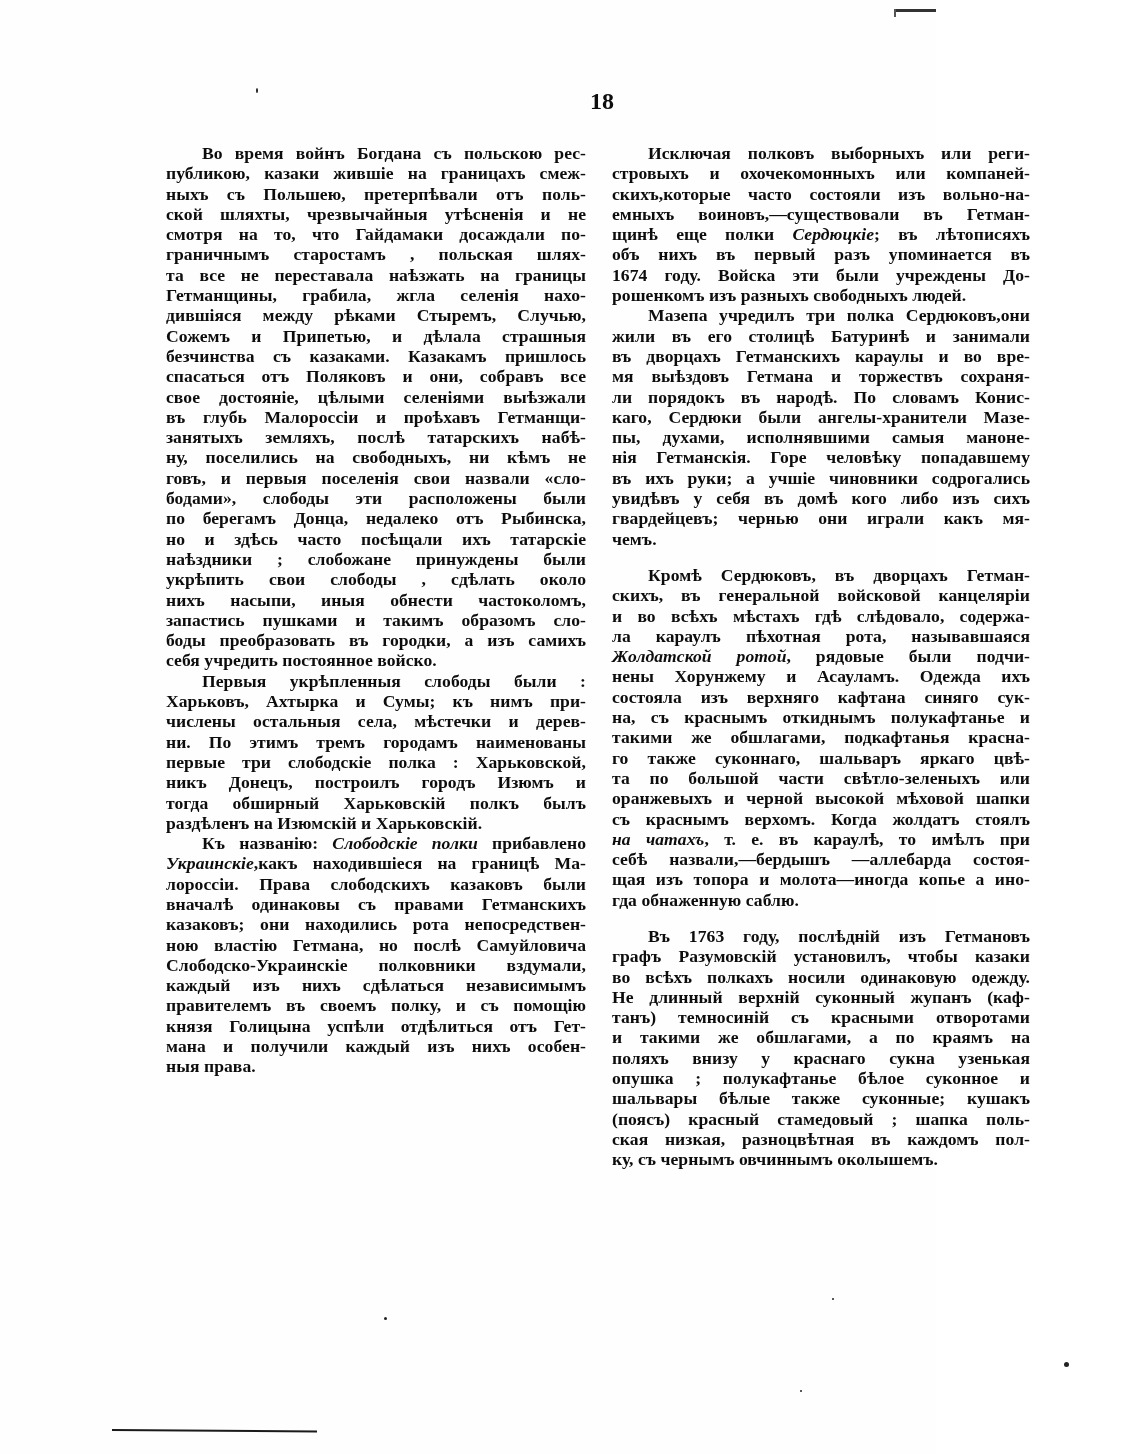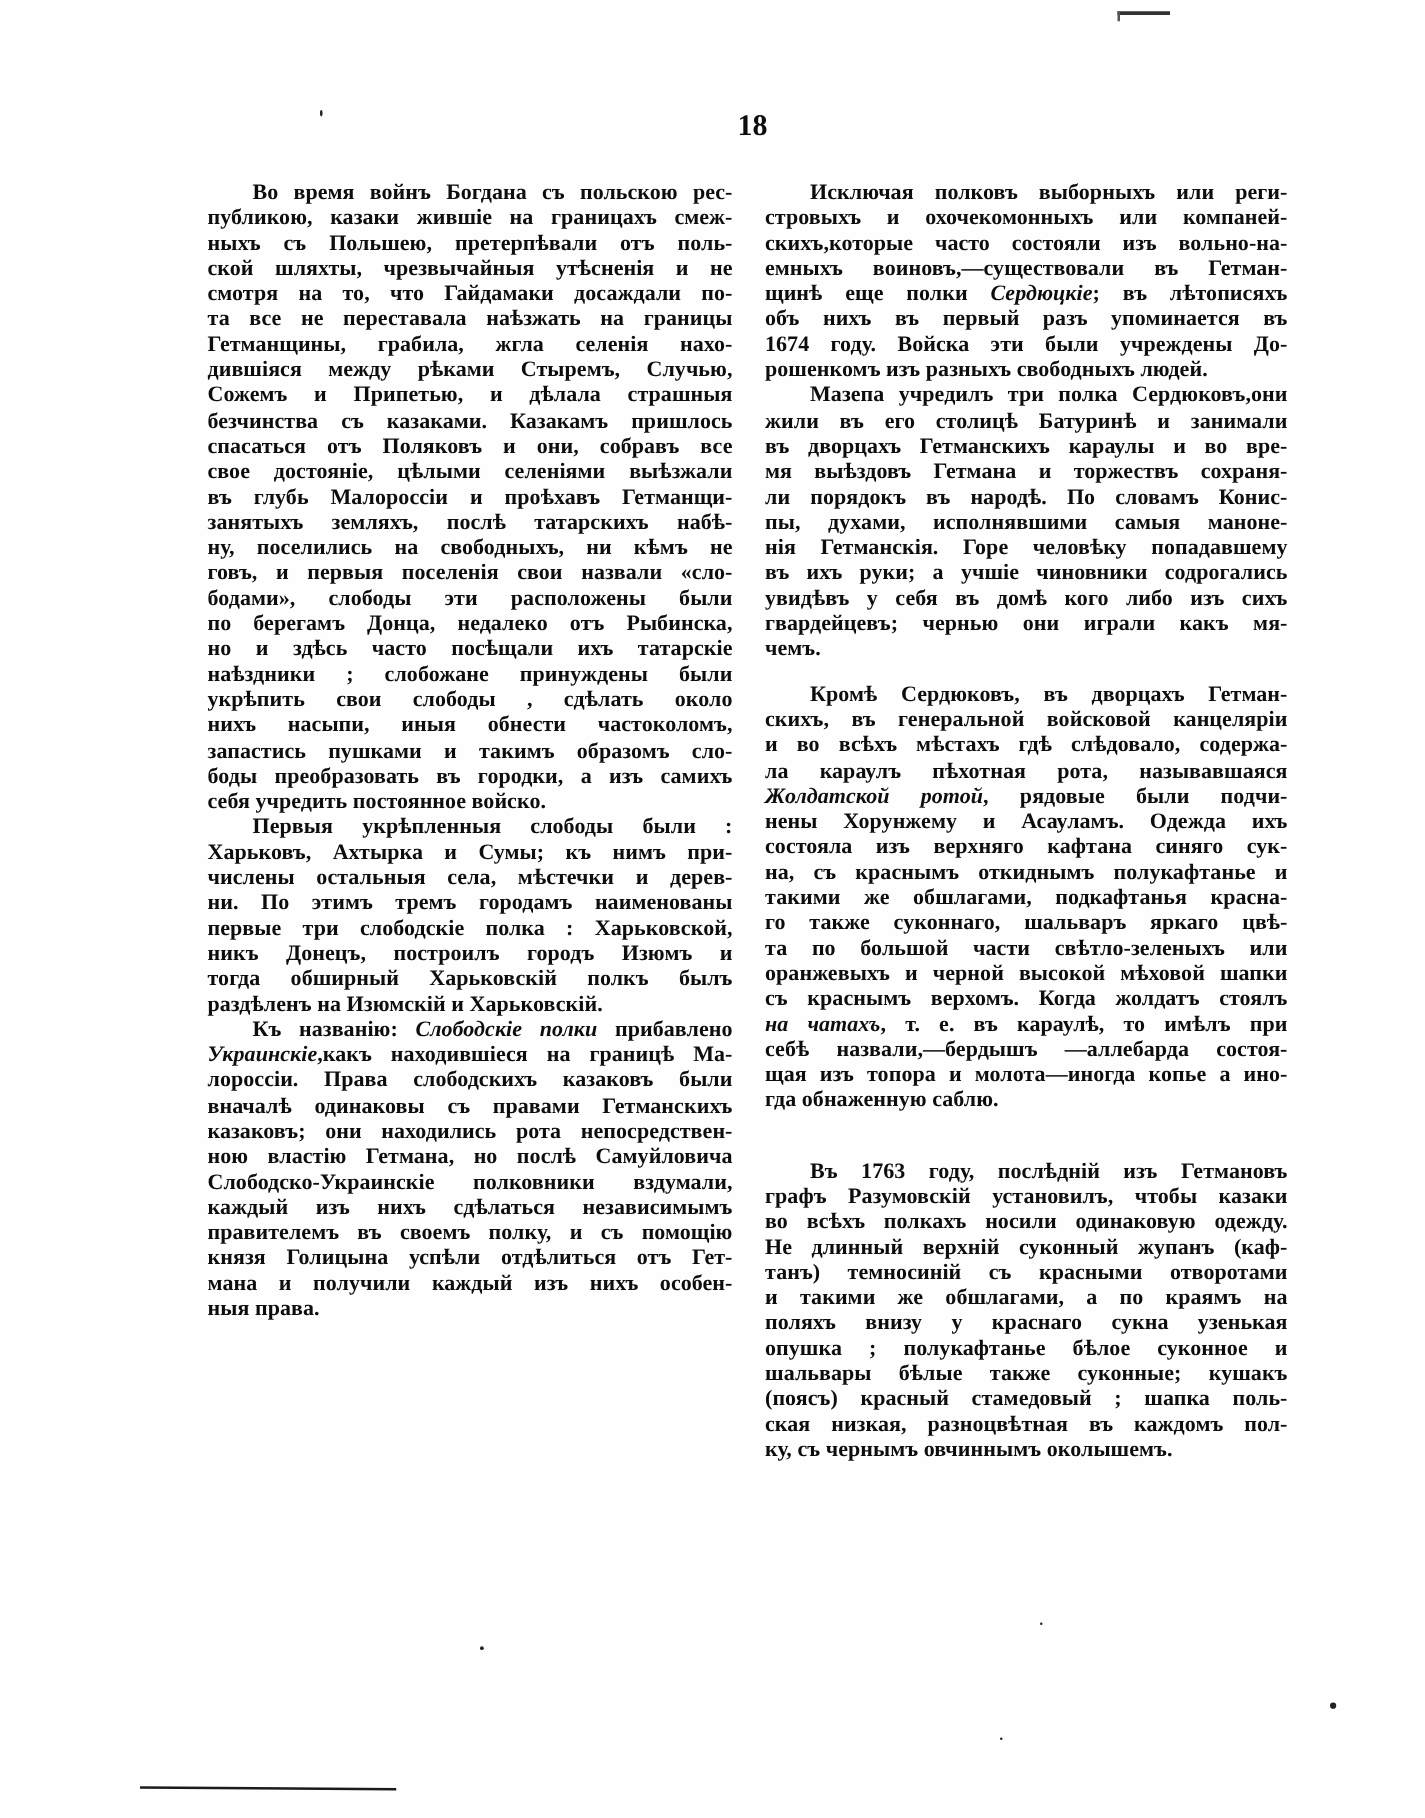--- a/index.html
+++ b/index.html
@@ -30,20 +30,21 @@
   <div class="corner-mark"></div>
   <div class="page-number">18</div>
 
   <div class="column col-left" id="col-left">
       <div class="para">
         <span class="line" style="padding-left: 36px;">Во время войнъ Богдана съ польскою рес-</span>
         <span class="line">публикою, казаки жившіе на границахъ смеж-</span>
         <span class="line">ныхъ съ Польшею, претерпѣвали отъ поль-</span>
         <span class="line">ской шляхты, чрезвычайныя утѣсненія и не</span>
         <span class="line">смотря на то, что Гайдамаки досаждали по-</span>
+        <span class="line">граничнымъ старостамъ , польская шлях-</span>
         <span class="line">та все не переставала наѣзжать на границы</span>
         <span class="line">Гетманщины, грабила, жгла селенія нахо-</span>
         <span class="line">дившіяся между рѣками Стыремъ, Случью,</span>
         <span class="line">Сожемъ и Припетью, и дѣлала страшныя</span>
         <span class="line">безчинства съ казаками. Казакамъ пришлось</span>
         <span class="line">спасаться отъ Поляковъ и они, собравъ все</span>
         <span class="line">свое достояніе, цѣлыми селеніями выѣзжали</span>
         <span class="line">въ глубь Малороссіи и проѣхавъ Гетманщи-</span>
         <span class="line">занятыхъ земляхъ, послѣ татарскихъ набѣ-</span>
         <span class="line">ну, поселились на свободныхъ, ни кѣмъ не</span>
@@ -93,20 +94,21 @@
         <span class="line">объ нихъ въ первый разъ упоминается въ</span>
         <span class="line">1674 году. Войска эти были учреждены До-</span>
         <span class="line last">рошенкомъ изъ разныхъ свободныхъ людей.</span>
       </div>
       <div class="para">
         <span class="line" style="padding-left: 36px;">Мазепа учредилъ три полка Сердюковъ,они</span>
         <span class="line">жили въ его столицѣ Батуринѣ и занимали</span>
         <span class="line">въ дворцахъ Гетманскихъ караулы и во вре-</span>
         <span class="line">мя выѣздовъ Гетмана и торжествъ сохраня-</span>
         <span class="line">ли порядокъ въ народѣ. По словамъ Конис-</span>
+        <span class="line">каго, Сердюки были ангелы-хранители Мазе-</span>
         <span class="line">пы, духами, исполнявшими самыя маноне-</span>
         <span class="line">нія Гетманскія. Горе человѣку попадавшему</span>
         <span class="line">въ ихъ руки; а учшіе чиновники содрогались</span>
         <span class="line">увидѣвъ у себя въ домѣ кого либо изъ сихъ</span>
         <span class="line">гвардейцевъ; чернью они играли какъ мя-</span>
         <span class="line last">чемъ.</span>
       </div>
       <div class="gap"></div>
       <div class="para">
         <span class="line" style="padding-left: 36px;">Кромѣ Сердюковъ, въ дворцахъ Гетман-</span>
@@ -122,21 +124,21 @@
         <span class="line">та по большой части свѣтло-зеленыхъ или</span>
         <span class="line">оранжевыхъ и черной высокой мѣховой шапки</span>
         <span class="line">съ краснымъ верхомъ. Когда жолдатъ стоялъ</span>
         <span class="line"><span></span><span class="em">на чатахъ</span><span>, т. е. въ караулѣ, то имѣлъ при</span></span>
         <span class="line">себѣ назвали,—бердышъ —аллебарда состоя-</span>
         <span class="line">щая изъ топора и молота—иногда копье а ино-</span>
         <span class="line last">гда обнаженную саблю.</span>
       </div>
       <div class="gap"></div>
       <div class="para">
-        <span class="line" style="padding-left: 36px; margin-top: 20px;">Въ 1763 году, послѣдній изъ Гетмановъ</span>
+        <span class="line" style="padding-left: 36px;">Въ 1763 году, послѣдній изъ Гетмановъ</span>
         <span class="line">графъ Разумовскій установилъ, чтобы казаки</span>
         <span class="line">во всѣхъ полкахъ носили одинаковую одежду.</span>
         <span class="line">Не длинный верхній суконный жупанъ (каф-</span>
         <span class="line">танъ) темносиній съ красными отворотами</span>
         <span class="line">и такими же обшлагами, а по краямъ на</span>
         <span class="line">поляхъ внизу у краснаго сукна узенькая</span>
         <span class="line">опушка ; полукафтанье бѣлое суконное и</span>
         <span class="line">шальвары бѣлые также суконные; кушакъ</span>
         <span class="line">(поясъ) красный стамедовый ; шапка поль-</span>
         <span class="line">ская низкая, разноцвѣтная въ каждомъ пол-</span>

